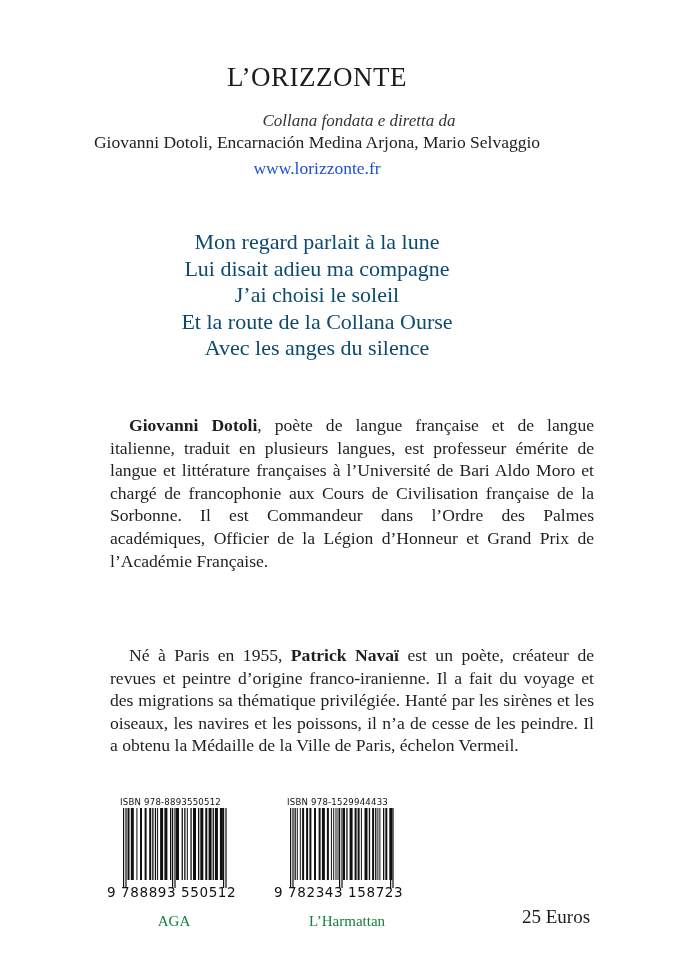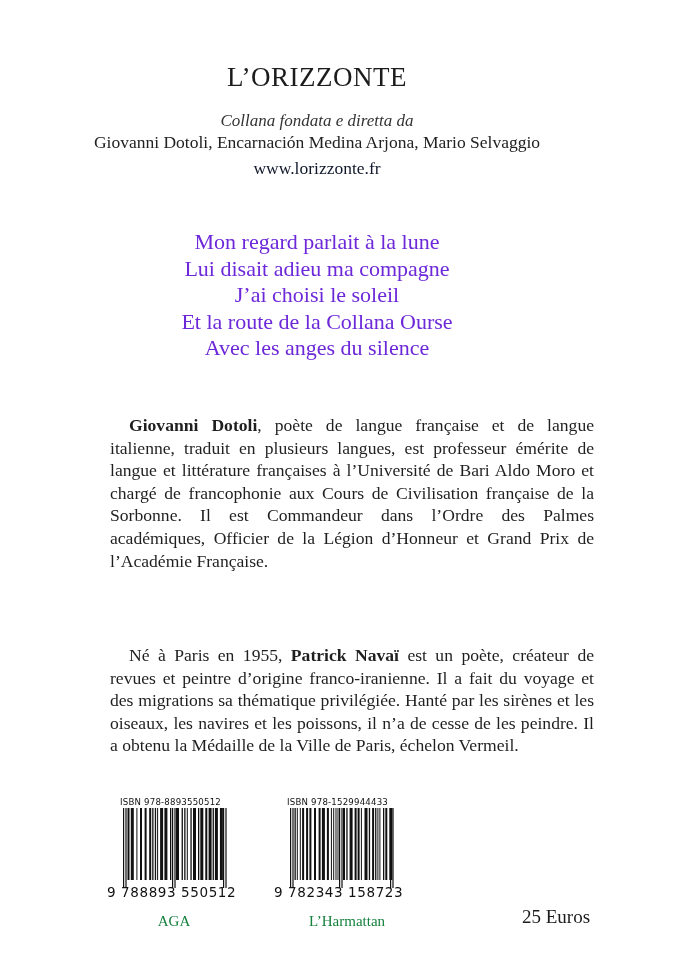--- a/index.html
+++ b/index.html
@@ -2,24 +2,24 @@
 <html><head>
   <meta charset="utf-8">
   <style>
     html, body { margin: 0; padding: 0; background: #ffffff; }
     body {
       width: 700px; height: 980px; position: relative; overflow: hidden;
       font-family: "Liberation Serif", "DejaVu Serif", serif; color: #1a1a1a;
     }
     .center { position: absolute; left: 0; width: 634px; text-align: center; font-family: Liberation Serif, serif; }
     .series-title { top: 62px; font-size: 27px; letter-spacing: 0.5px; color: #1c1c1c; }
-    .series-sub { top: 111px; font-size: 17px; font-style: italic; color: #333; }
+    .series-sub { top: 111px; font-size: 17px; font-style: italic; color: #333; padding-left: 42px; }
     .series-dirs { top: 132px; font-size: 17.5px; color: #222; }
-    .series-url { top: 158px; font-size: 17.5px; color: #0f172a; }
-    .poem { top: 229px; font-size: 22px; line-height: 26.5px; color: #6d28d9; }
+    .series-url { top: 158px; font-size: 17.5px; color: #1d4ed8; }
+    .poem { top: 229px; font-size: 22px; line-height: 26.5px; color: #0c4a6e; }
     .poem div { margin: 0; }
     .bio {
       position: absolute; left: 110px; width: 484px;
       font-size: 17.6px; line-height: 22.6px; text-align: justify; color: #1f1f1f;
     }
     .bio .indent { display: inline-block; width: 19px; }
     .bio b { font-weight: bold; }
     .bio1 { top: 414px; }
     .bio2 { top: 614px; margin-top: 30px; }
     .barcode-block { position: absolute; top: 797px; width: 116px; text-align: center; }

